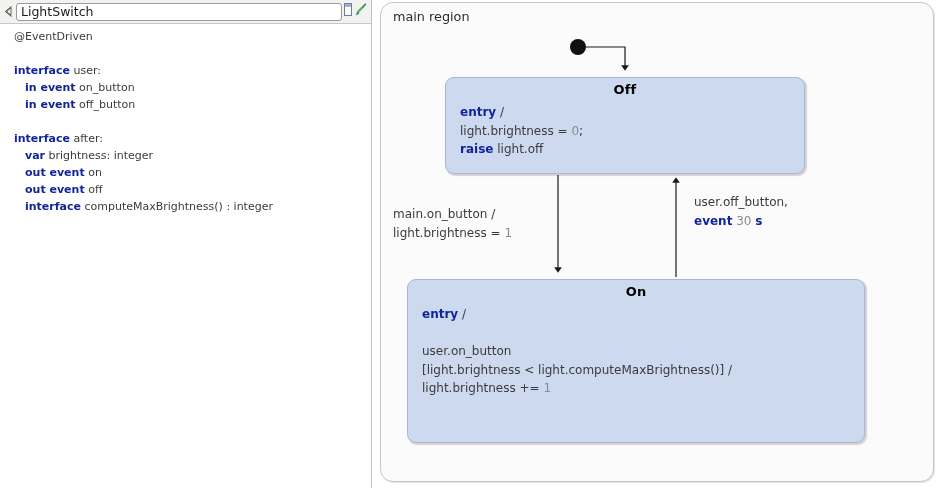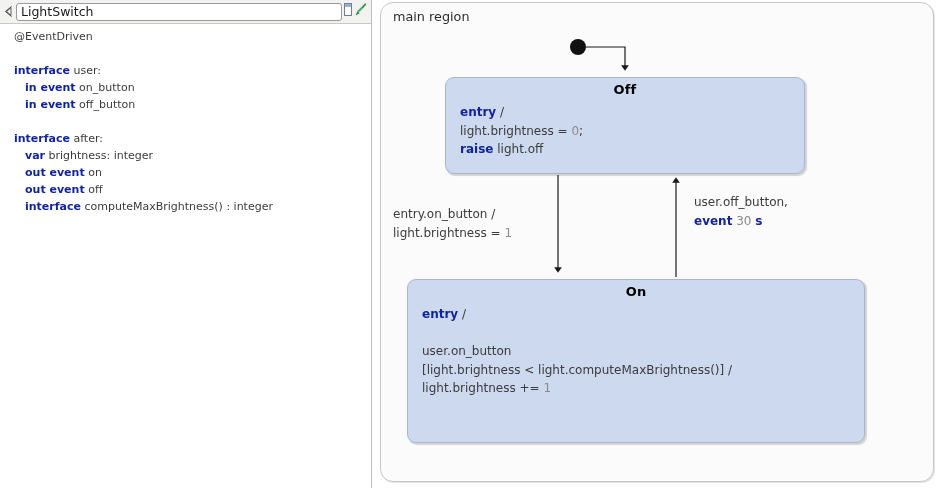--- a/index.html
+++ b/index.html
@@ -284,17 +284,17 @@
         <div class="state-title">On</div>
         <div class="state-body" id="state-on-body">
             <div class="state-line"><span class="kw">entry</span><span class="ident"> /</span></div>
             <div class="state-line blank"></div>
             <div class="state-line"><span class="ident">user.on_button</span></div>
             <div class="state-line"><span class="ident">[light.brightness &lt; light.computeMaxBrightness()] /</span></div>
             <div class="state-line"><span class="ident">light.brightness += </span><span class="num">1</span></div>
           </div>
       </div>
 
-      <div class="transition-label" id="label-on-transition"><div class="state-line"><span class="ident">entry.on_button /</span></div><div class="state-line"><span class="ident">light.brightness = </span><span class="num">1</span></div></div>
+      <div class="transition-label" id="label-on-transition"><div class="state-line"><span class="ident">main.on_button /</span></div><div class="state-line"><span class="ident">light.brightness = </span><span class="num">1</span></div></div>
       <div class="transition-label" id="label-off-transition"><div class="state-line"><span class="ident">user.off_button,</span></div><div class="state-line"><span class="kw">event</span><span class="ident"> </span><span class="num">30</span><span class="ident"> </span><span class="kw">s</span></div></div>
     </div>
   </div>
 </div>
 
 </body></html>

